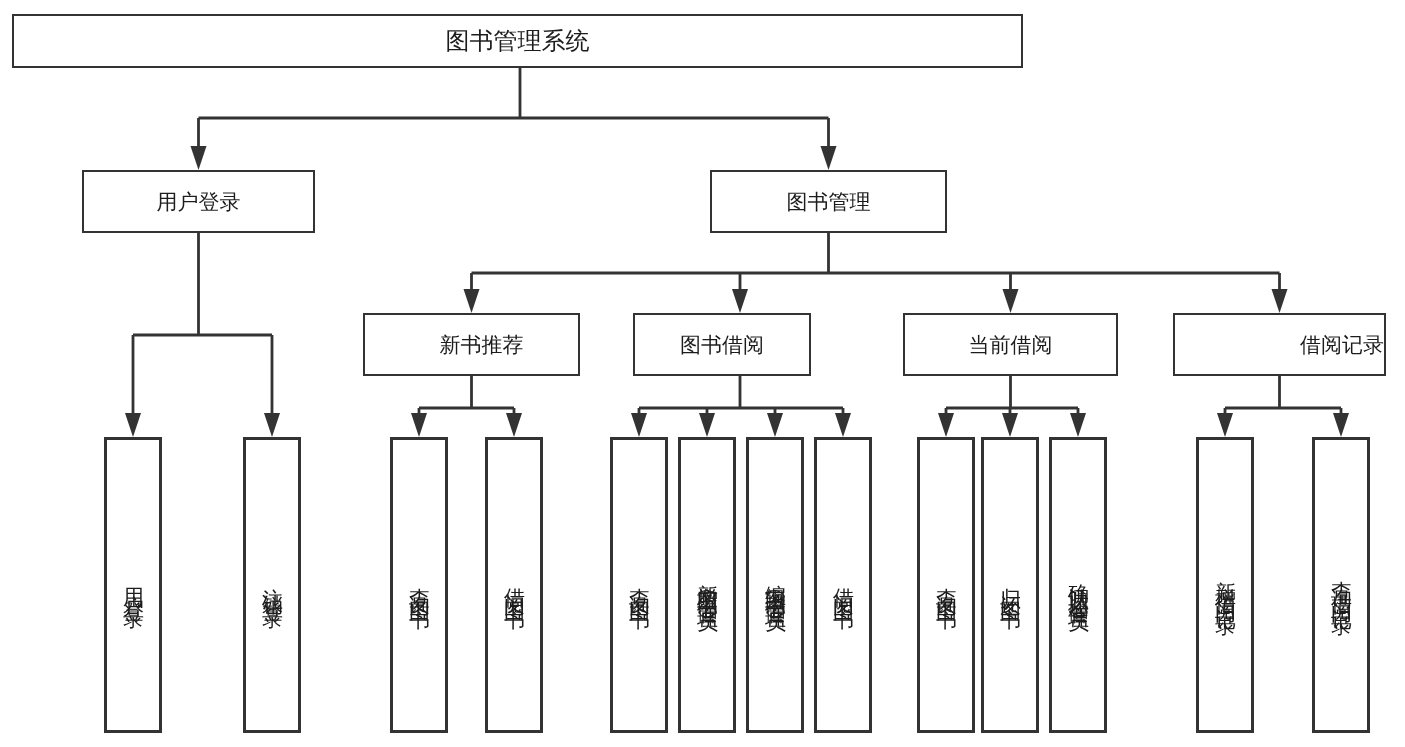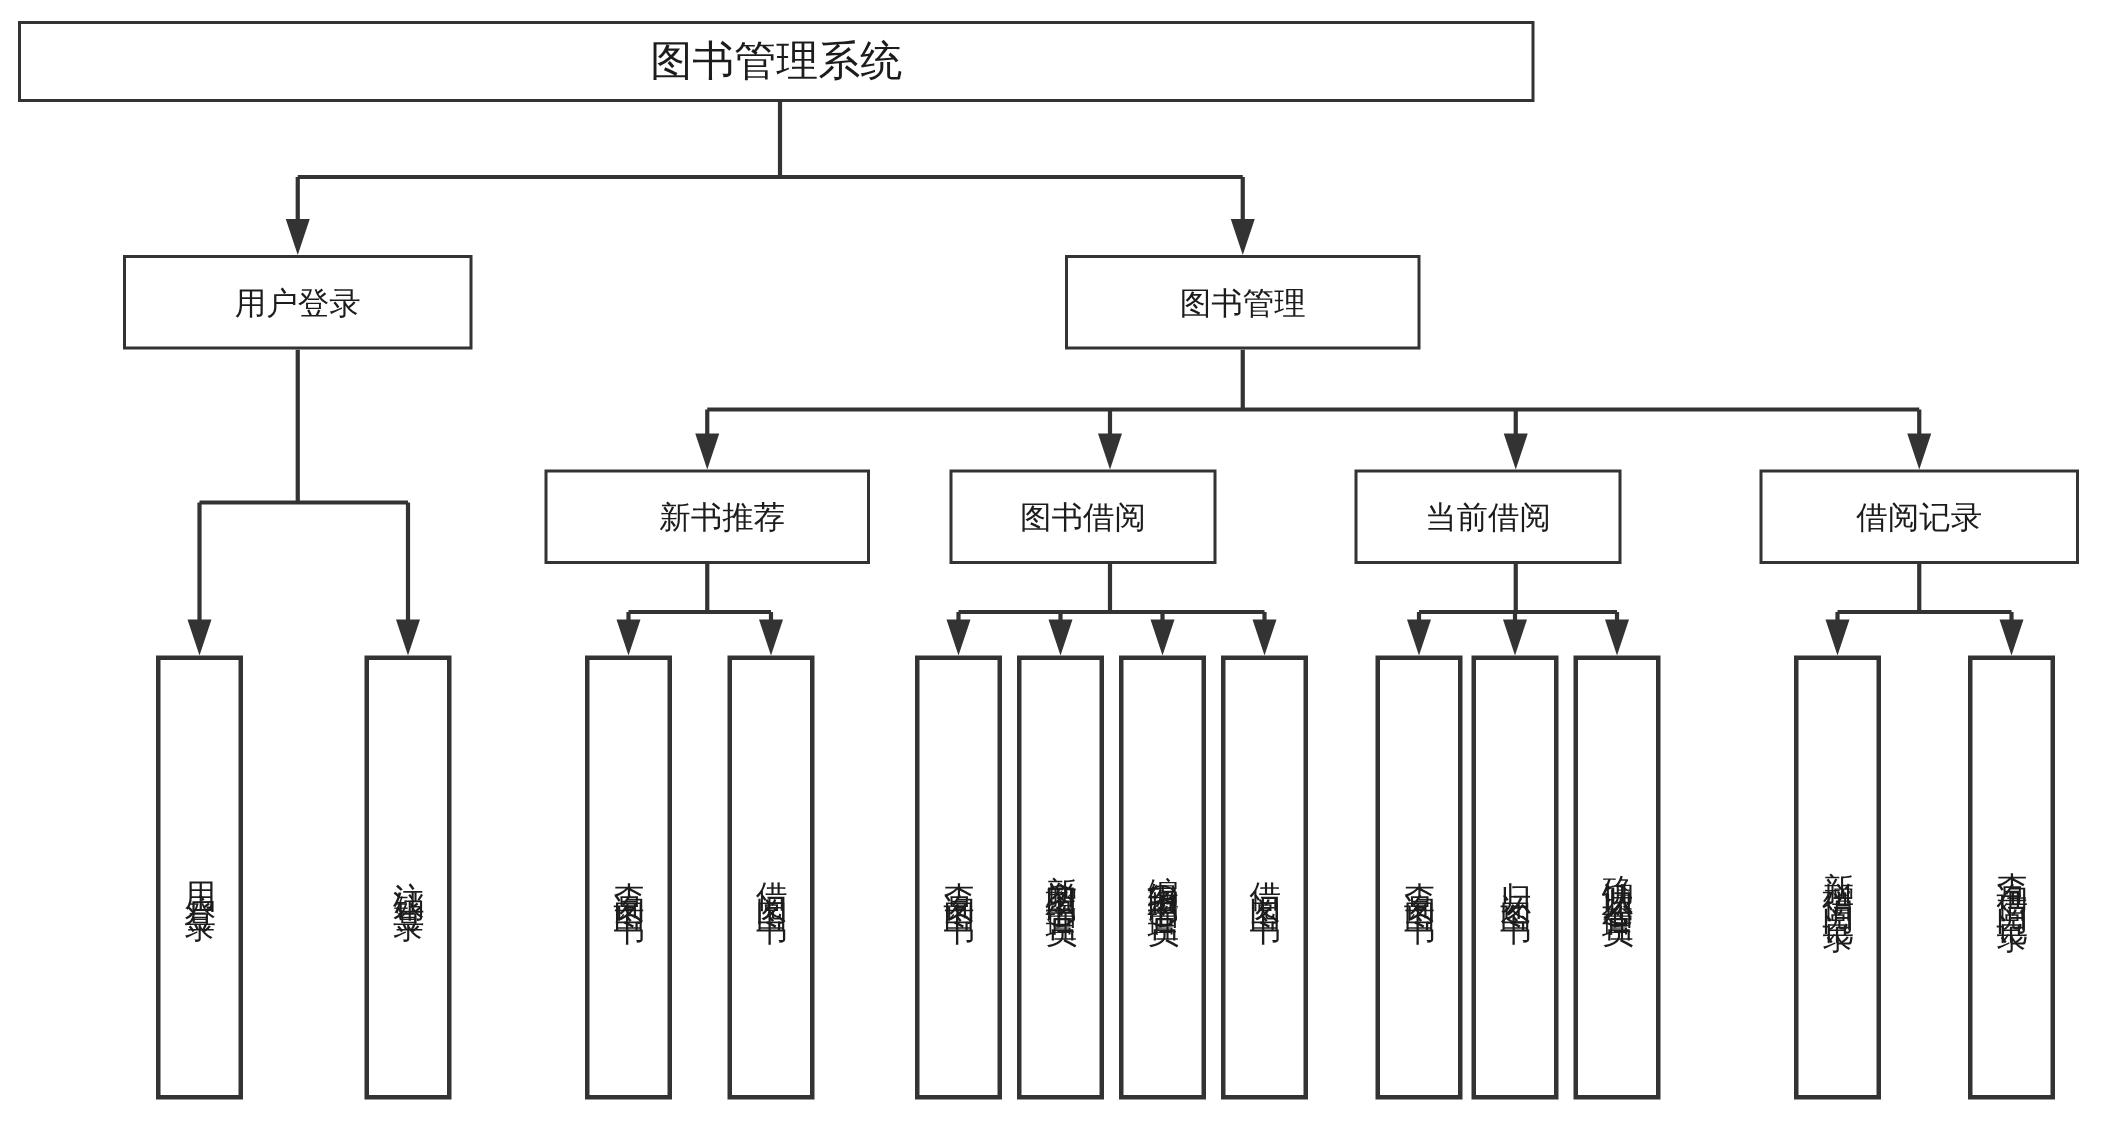--- a/index.html
+++ b/index.html
@@ -28,21 +28,21 @@
     box-sizing: border-box;
     background: #ffffff;
     border: 2.5px solid #333333;
     display: flex;
     align-items: center;
     justify-content: center;
     text-align: center;
   }
   .node.root {
     border-width: 2px;
-    font-size: 28px;
+    font-size: 24px;
   }
   .node.branch {
     font-size: 21px;
   }
   .node.leaf {
     border-width: 3px;
     font-size: 21px;
   }
   .node.leaf .vtext {
     writing-mode: vertical-rl;
@@ -119,24 +119,24 @@
   <div class="node branch" style="left:710px; top:170px; width:237px; height:63px;align-items:center;">
     <span>图书管理</span>
   </div>
 
   <div class="node branch" style="left:363px; top:313px; width:217px; height:63px;padding-left:20px;">
     <span>新书推荐</span>
   </div>
   <div class="node branch" style="left:633px; top:313px; width:178px; height:63px;">
     <span>图书借阅</span>
   </div>
-  <div class="node branch" style="left:903px; top:313px; width:178px; height:63px;">
+  <div class="node branch" style="left:903px; top:313px; width:215px; height:63px;">
     <span>当前借阅</span>
   </div>
-  <div class="node branch" style="left:1173px; top:313px; width:213px; height:63px;">
+  <div class="node branch" style="left:1173px; top:313px; width:213px; height:63px;justify-content:flex-end;">
     <span>借阅记录</span>
   </div>
 
   <div class="node leaf" style="left:104px; top:437px; width:58px; height:296px;">
     <span class="vtext">用户登录</span>
   </div>
   <div class="node leaf" style="left:243px; top:437px; width:58px; height:296px;">
     <span class="vtext">注销登录</span>
   </div>
 

